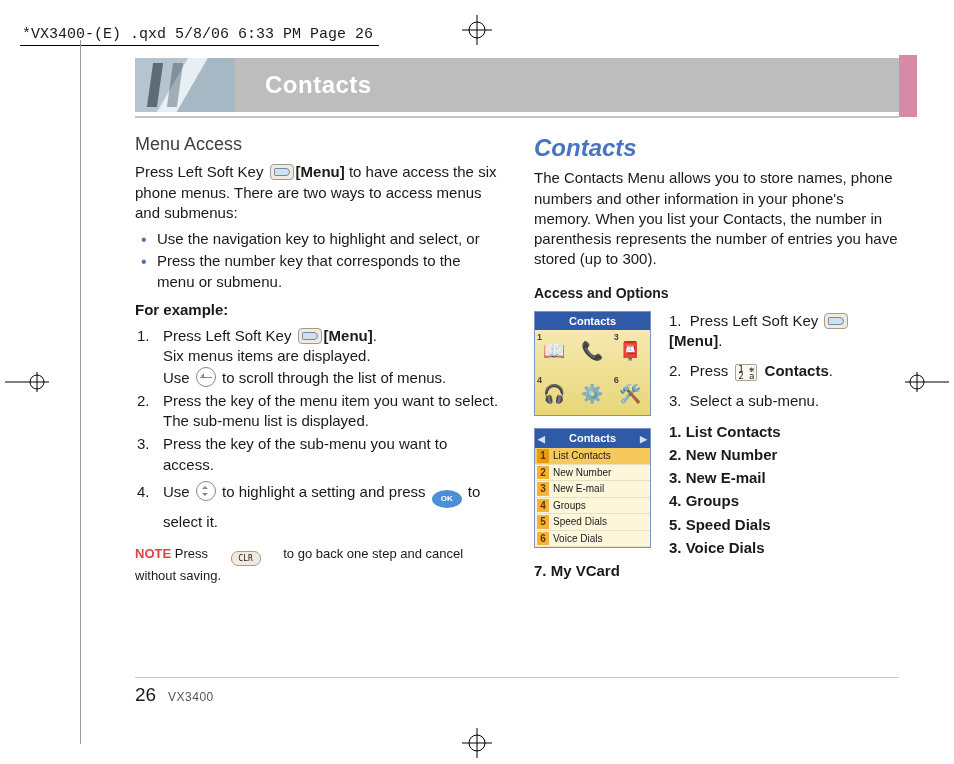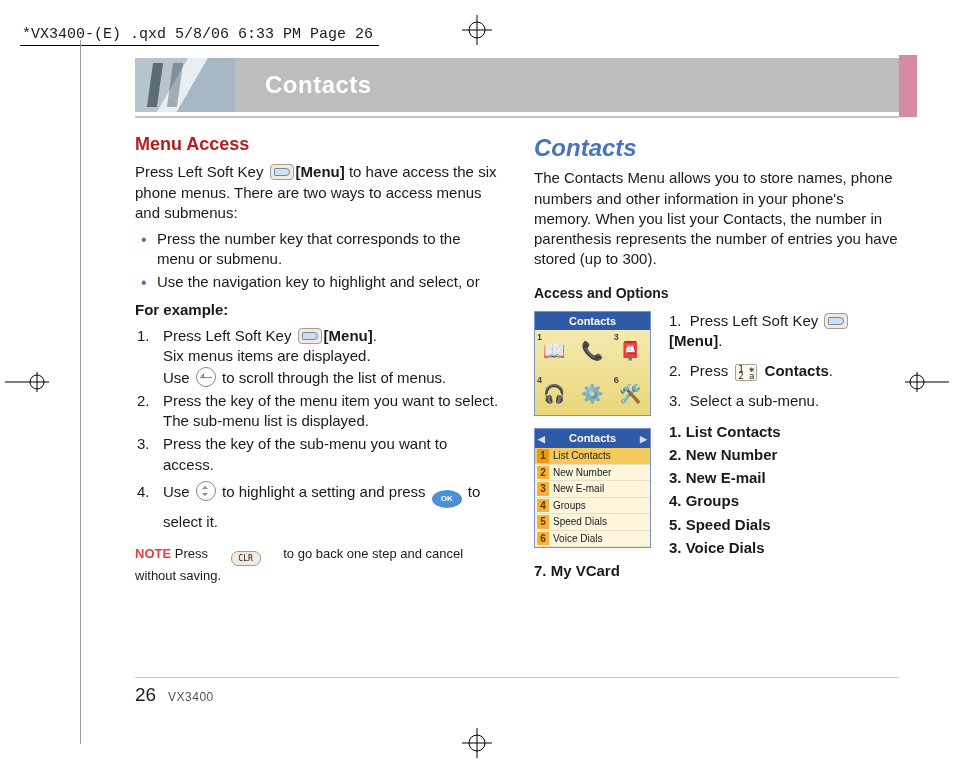--- a/index.html
+++ b/index.html
@@ -108,22 +108,22 @@
     position: absolute;
     top: 132px;
     left: 135px;
     right: 55px;
     bottom: 85px;
     display: flex;
     gap: 34px;
   }
   .col { flex: 1; font-size: 15px; line-height: 1.35; }
   .h-blue {
-    color: #b91c1c;
-    font-weight: 700;
+    color: #404040;
+    font-weight: 400;
     font-size: 18px;
     margin: 0 0 6px 0;
     font-family: Arial, sans-serif;
     font-stretch: condensed;
   }
   .h-blue-italic {
     color: #4a74c1;
     font-weight: 800;
     font-style: italic;
     font-size: 24px;
@@ -292,22 +292,22 @@
 <div class="pink-tab"></div>
 
 <div class="content">
 
   <div class="col">
     <div class="h-blue">Menu Access</div>
     <p>
       <span>Press Left Soft Key </span><span class="soft-icon"></span><span class="bold">[Menu]</span><span> to have access the six phone menus. There are two ways to access menus and submenus:</span>
     </p>
     <ul class="bullets">
+      <li>Use the navigation key to highlight and select, or</li>
       <li>Press the number key that corresponds to the menu or submenu.</li>
-      <li>Use the navigation key to highlight and select, or</li>
     </ul>
 
     <p class="bold">For example:</p>
     <ol class="num">
       <li>
         <span>Press Left Soft Key </span><span class="soft-icon"></span><span class="bold">[Menu]</span><span>.</span><br>
         <span>Six menus items are displayed.</span><br>
         <span>Use </span><span class="nav-circle h"></span><span> to scroll through the list of menus.</span>
       </li>
       <li>

